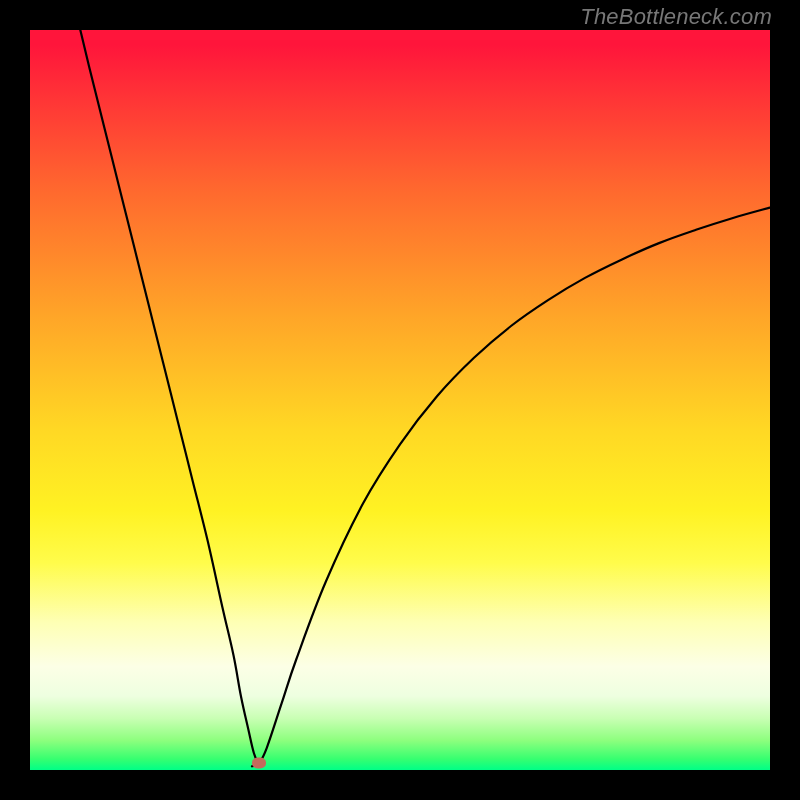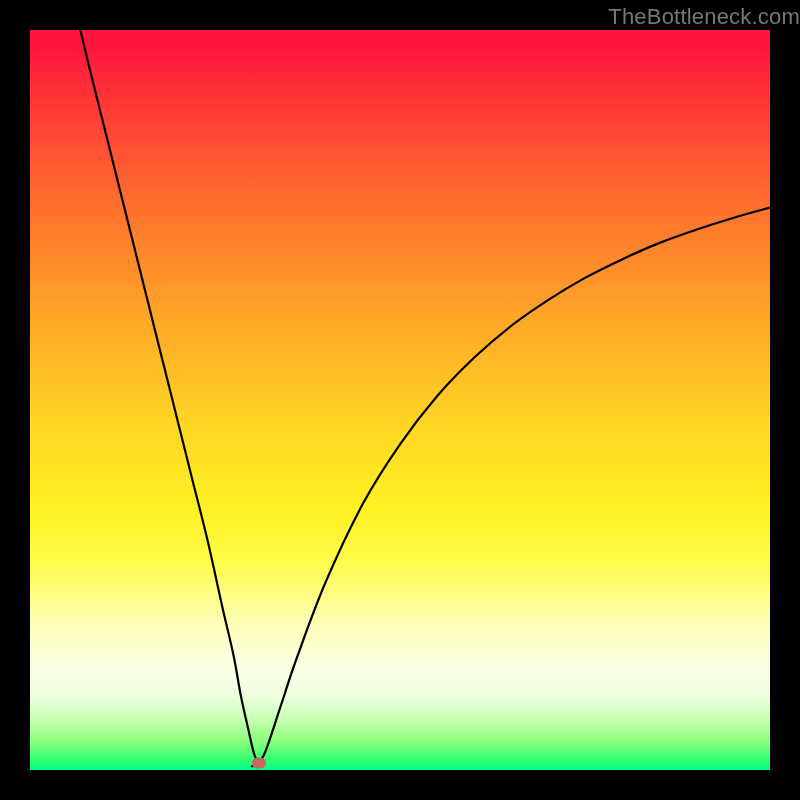--- a/index.html
+++ b/index.html
@@ -37,25 +37,26 @@
       #eeffe0 90%,
       #c9ffb4 93%,
       #8dff7e 96%,
       #37ff70 98.5%,
       #00ff87 100%
     );
   }
   .watermark {
     position: absolute;
     top: 4px;
-    right: 0;
+    right: 28px;
     color: #777;
     font-size: 22px;
     letter-spacing: 0.2px;
     user-select: none;
+    font-style: italic;
   }
   svg.curve {
     position: absolute;
     left: 0;
     top: 0;
     width: 740px;
     height: 740px;
   }
   .marker {
     position: absolute;

